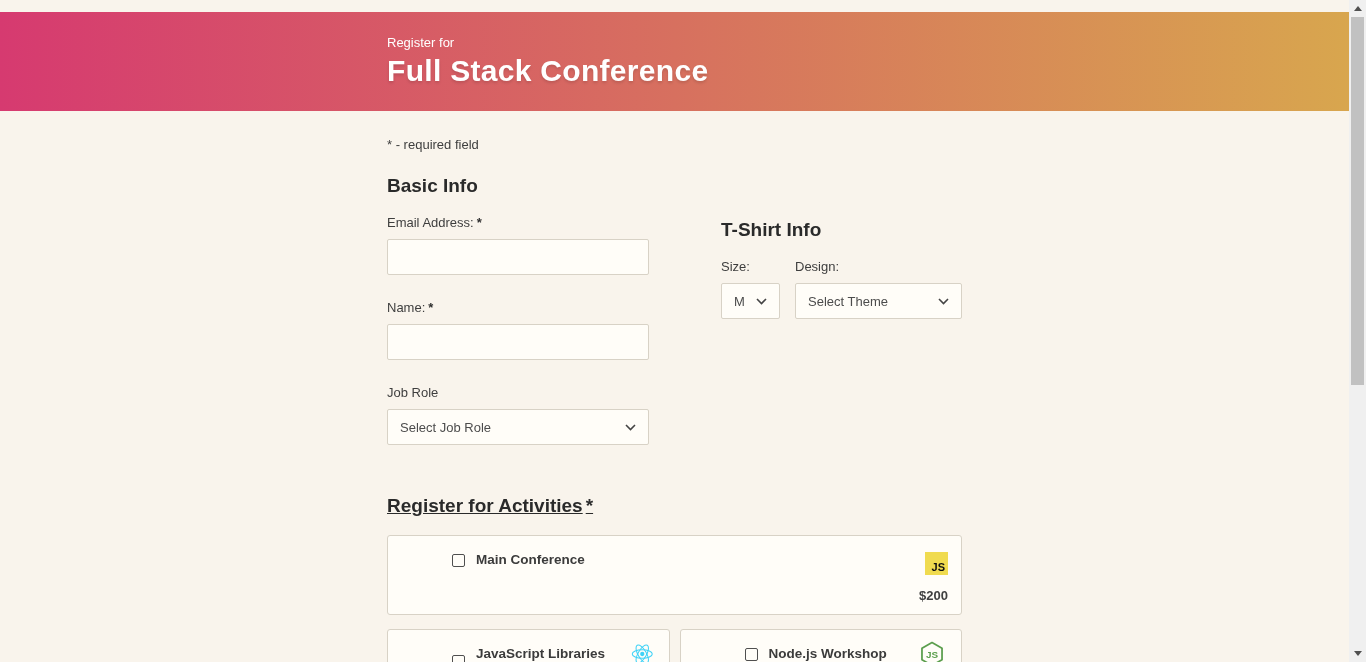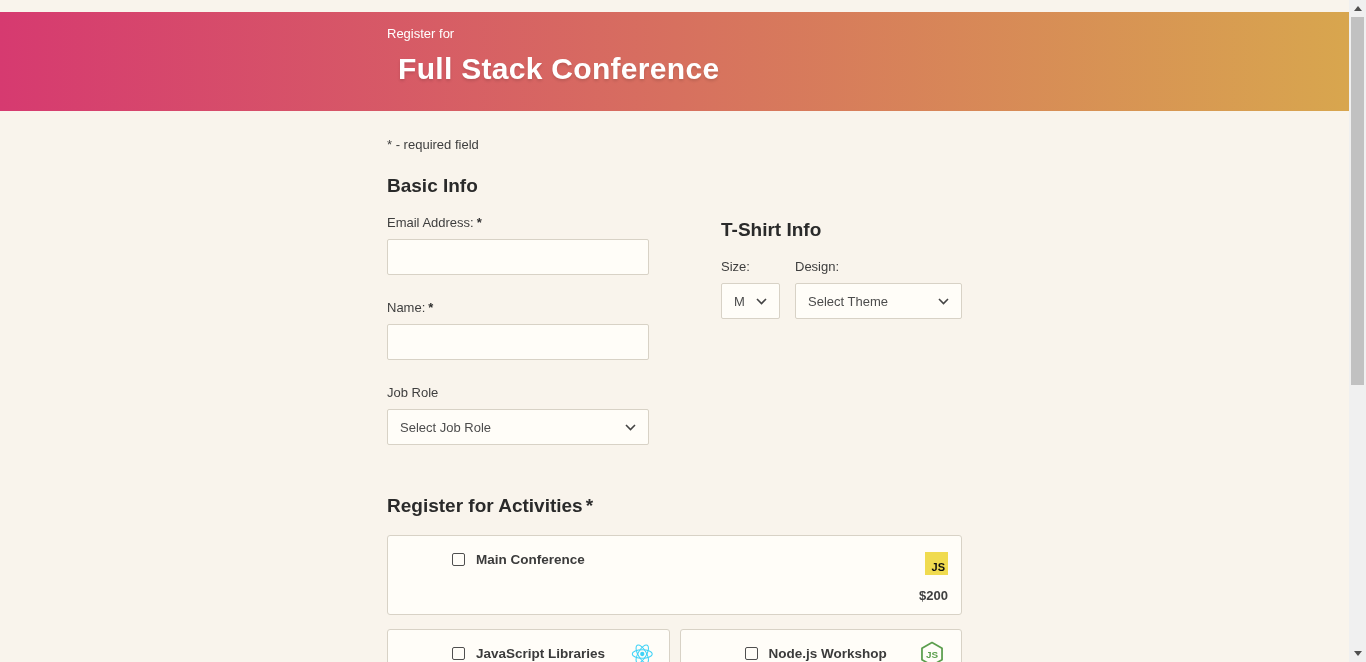--- a/index.html
+++ b/index.html
@@ -16,21 +16,21 @@
   }
   
   .header {
     height: 99px;
     background: linear-gradient(90deg, var(--header-gradient-left, #d63a70), var(--header-gradient-right, #d8a64e));
     display: flex; flex-direction: column; justify-content: center;
   }
   .container { width: 575px; margin: 0 auto; }
   .eyebrow { color: #ffffff; font-size: 13px; margin-bottom: 4px; }
   .page-title {
-    color: #ffffff; font-size: 30px; font-weight: 700; margin: 11px;
+    color: #ffffff; font-size: 30px; font-weight: 700; margin: 0;
     letter-spacing: 0.3px; text-shadow: 0 2px 3px rgba(0,0,0,0.13);
   }
   
   .required-note { font-size: 13px; color: #3e3e3e; margin: 26px 0 0 0; }
   .columns { display: flex; margin-top: 23px; }
   .col-left { width: 262px; margin-right: 72px; flex: none; }
   .col-right { flex: 1; margin-top: 44px; }
   .section-heading { font-size: 19px; color: #2a2a2a; font-weight: 700; margin: 0 0 18px 0; }
   .field { margin-bottom: 25px; }
   .field-label { display: block; font-size: 13px; color: #3e3e3e; margin-bottom: 9px; }
@@ -47,32 +47,32 @@
     border: 1px solid var(--border, #d8d2c6); border-radius: 2px;
     background: var(--card-bg, #fffdf8);
     display: flex; align-items: center; justify-content: space-between;
     padding: 0 12px; font-size: 13px; color: #4c4c4c; cursor: default;
   }
   .tshirt-row { display: flex; }
   .size-field { width: 59px; margin-right: 15px; flex: none; }
   .design-field { flex: 1; }
   .chevron { flex: none; margin-left: 8px; }
   
-  .activities-heading { font-size: 19px; color: #2a2a2a; font-weight: 700; margin: 25px 0 18px 0; }
+  .activities-heading { font-size: 19px; color: #2a2a2a; font-weight: 700; margin: 25px 0 18px 0; text-decoration: underline; }
   .card {
     background: var(--card-bg, #fffdf8);
     border: 1px solid var(--border, #d8d2c6);
     border-radius: 3px;
   }
   .main-card {
     height: 80px;
     display: flex; justify-content: space-between; align-items: flex-start;
     padding: 16px 13px 12px 17px;
   }
-  .check-row { display: flex; align-items: flex-start; padding-left: 47px; }
+  .check-row { display: flex; align-items: center; padding-left: 47px; }
   .cbx {
     width: 13px; height: 13px; flex: none;
     border: 1px solid #4f4f4f; border-radius: 2px;
     background: var(--card-bg, #fffdf8);
     margin-right: 11px; margin-top: 1px;
   }
   .activity-label { font-size: 13.5px; font-weight: 700; color: #3b3b3b; }
   .price-col { display: flex; flex-direction: column; align-items: flex-end; }
   .js-badge {
     width: 23px; height: 23px;

